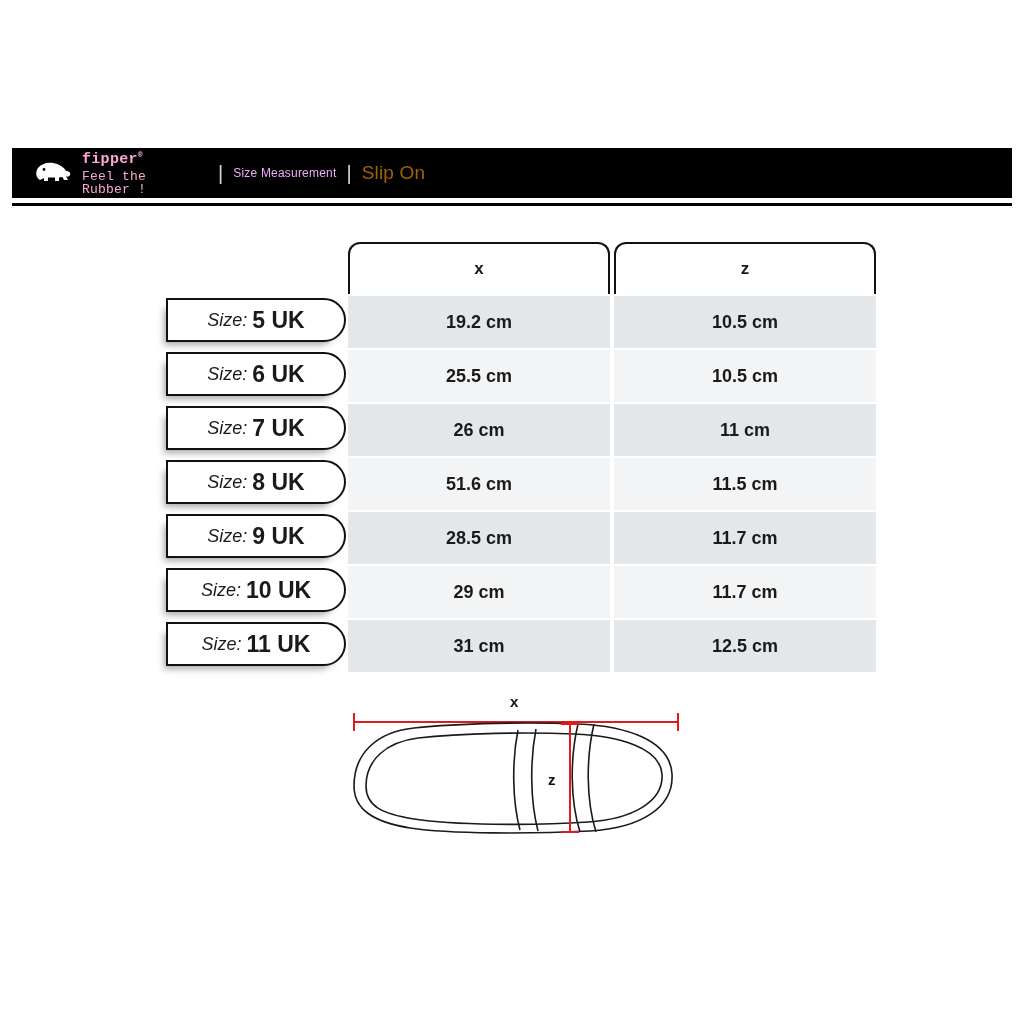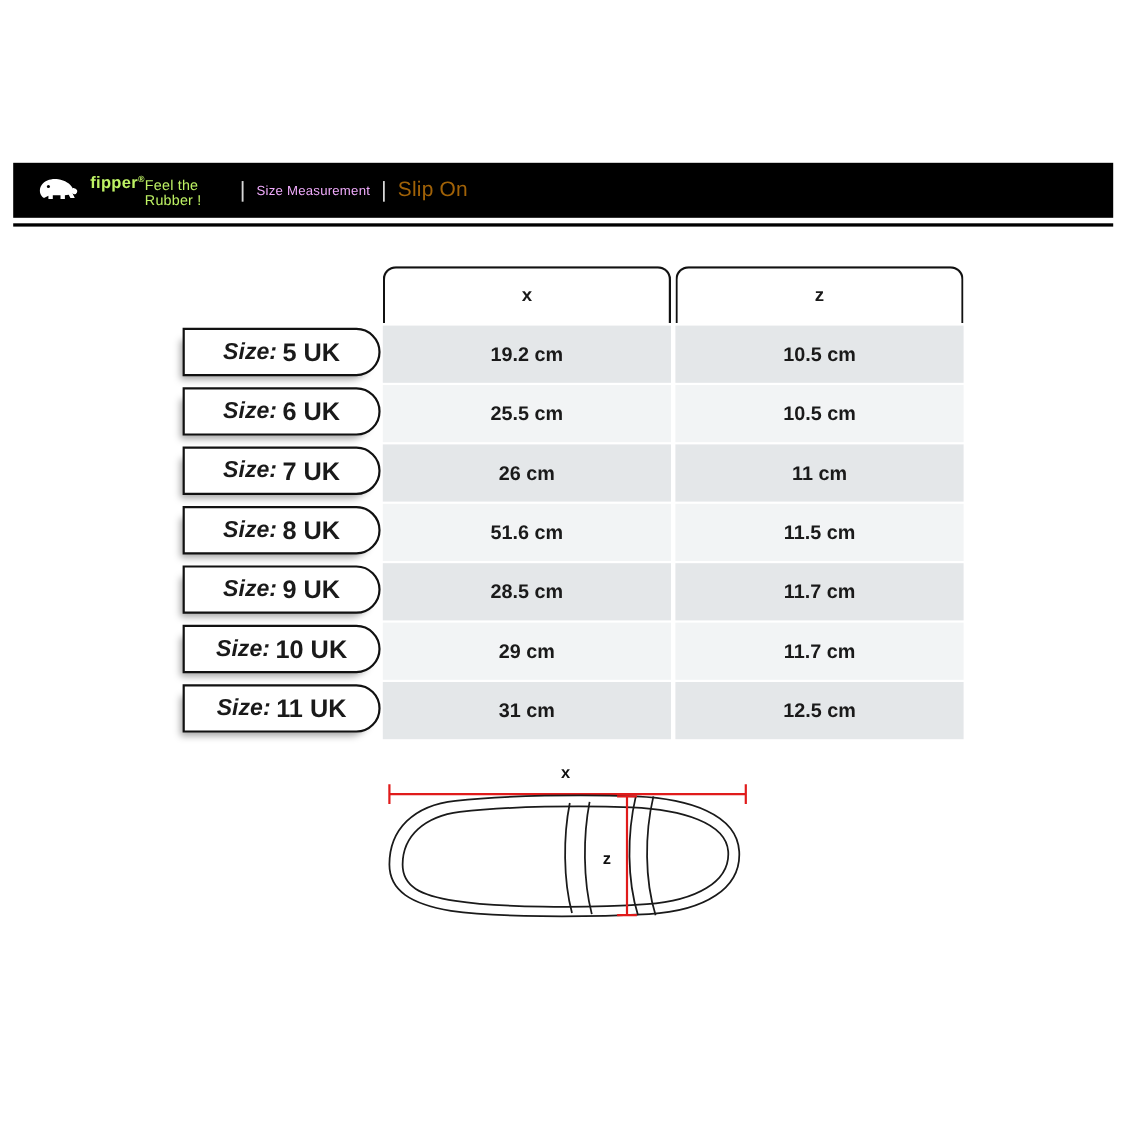--- a/index.html
+++ b/index.html
@@ -44,23 +44,24 @@
     gap: 8px;
     width: 150px;
   }
   .logo-mark {
     width: 40px;
     height: 26px;
     flex: none;
   }
   .logo-text {
     display: flex;
-    flex-direction: row;
+    flex-direction: column;
     line-height: 1;
-    color: #bef264;
+    color: #f9a8d4;
+    font-family: Liberation Mono, monospace;
   }
   .logo-name {
     font-size: 15px;
     font-weight: bold;
     letter-spacing: 0.3px;
   }
   .logo-name sup {
     font-size: 8px;
     vertical-align: super;
   }
@@ -141,23 +142,23 @@
     border: 2.5px solid #111111;
     border-radius: 0 22px 22px 0;
     box-sizing: border-box;
     background: #ffffff;
     display: flex;
     align-items: center;
     justify-content: center;
     box-shadow: -6px 7px 7px -4px rgba(0,0,0,0.35);
   }
   .size-pill .label {
-    font-size: 21px;
+    font-size: 18px;
     font-style: italic;
-    font-weight: 700;
+    font-weight: 400;
     margin-right: 5px;
   }
   .size-pill .value {
     font-size: 23px;
     font-weight: bold;
     font-style: normal;
   }
   .val-cell {
     width: 262px;
     background: #e4e7e9;

